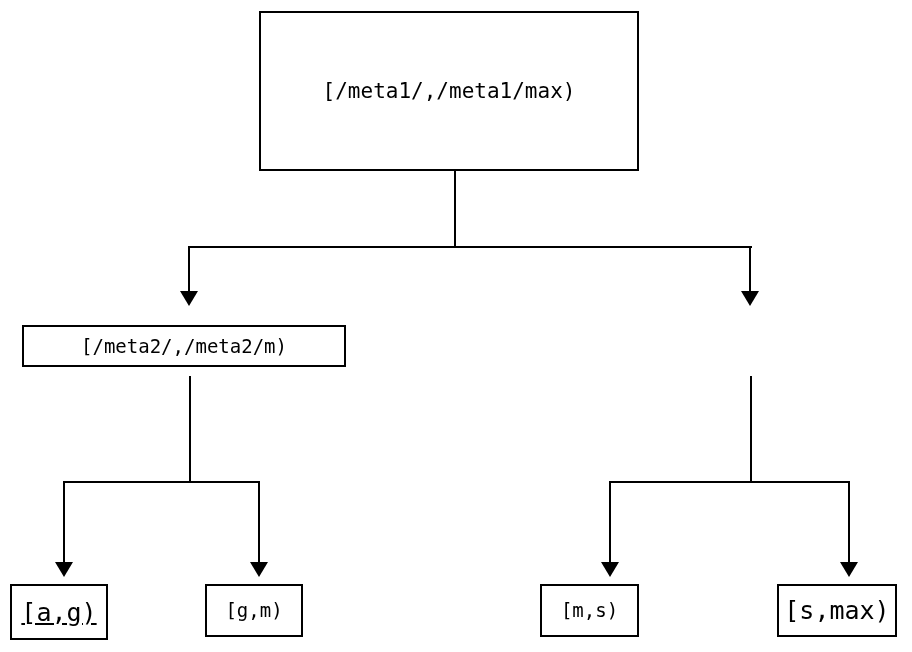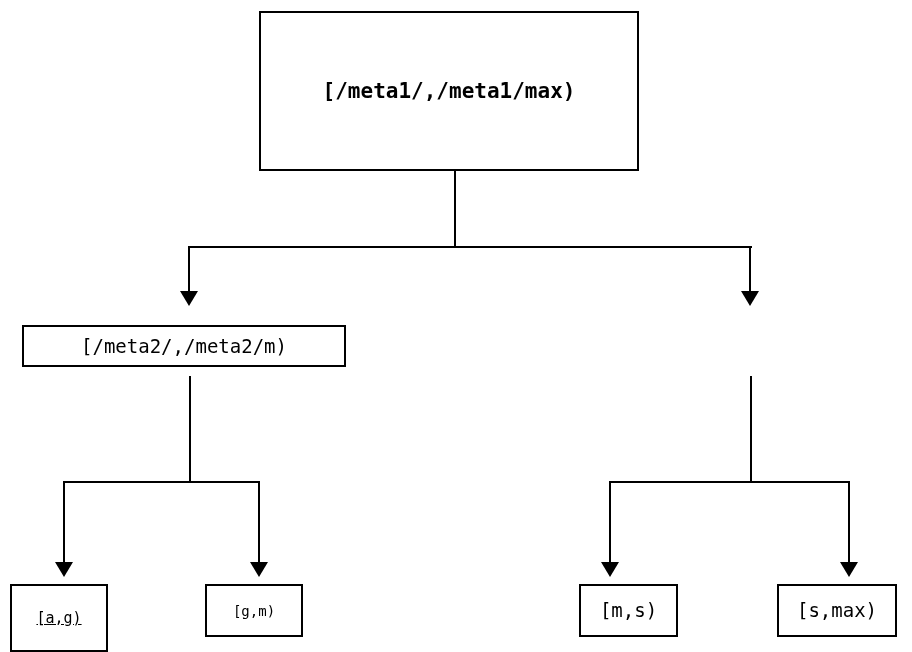--- a/index.html
+++ b/index.html
@@ -33,21 +33,20 @@
     display: block;
     line-height: 1;
   }
   
   #node-root {
     left: 259px;
     top: 11px;
     width: 380px;
     height: 160px;
     font-size: 21px;
-    font-weight: bold;
   }
   
   #node-mid-left {
     left: 22px;
     top: 325px;
     width: 324px;
     height: 42px;
     font-size: 19px;
   }
   #node-mid-right {
@@ -55,44 +54,44 @@
     top: 325px;
     width: 322px;
     height: 51px;
     font-size: 19px;
   }
   
   #node-leaf-ag {
     left: 10px;
     top: 584px;
     width: 98px;
-    height: 68px;
-    font-size: 15px;
+    height: 56px;
+    font-size: 25px;
     text-decoration: underline;
   }
   #node-leaf-gm {
     left: 205px;
     top: 584px;
     width: 98px;
     height: 53px;
-    font-size: 14px;
+    font-size: 19px;
   }
   #node-leaf-ms {
-    left: 579px;
+    left: 540px;
     top: 584px;
     width: 99px;
     height: 53px;
     font-size: 19px;
   }
   #node-leaf-smax {
     left: 777px;
     top: 584px;
     width: 120px;
     height: 53px;
-    font-size: 19px;
+    font-size: 25px;
   }
   
   .vline {
     position: absolute;
     width: 2px;
     background: #000000;
   }
   .hline {
     position: absolute;
     height: 2px;

